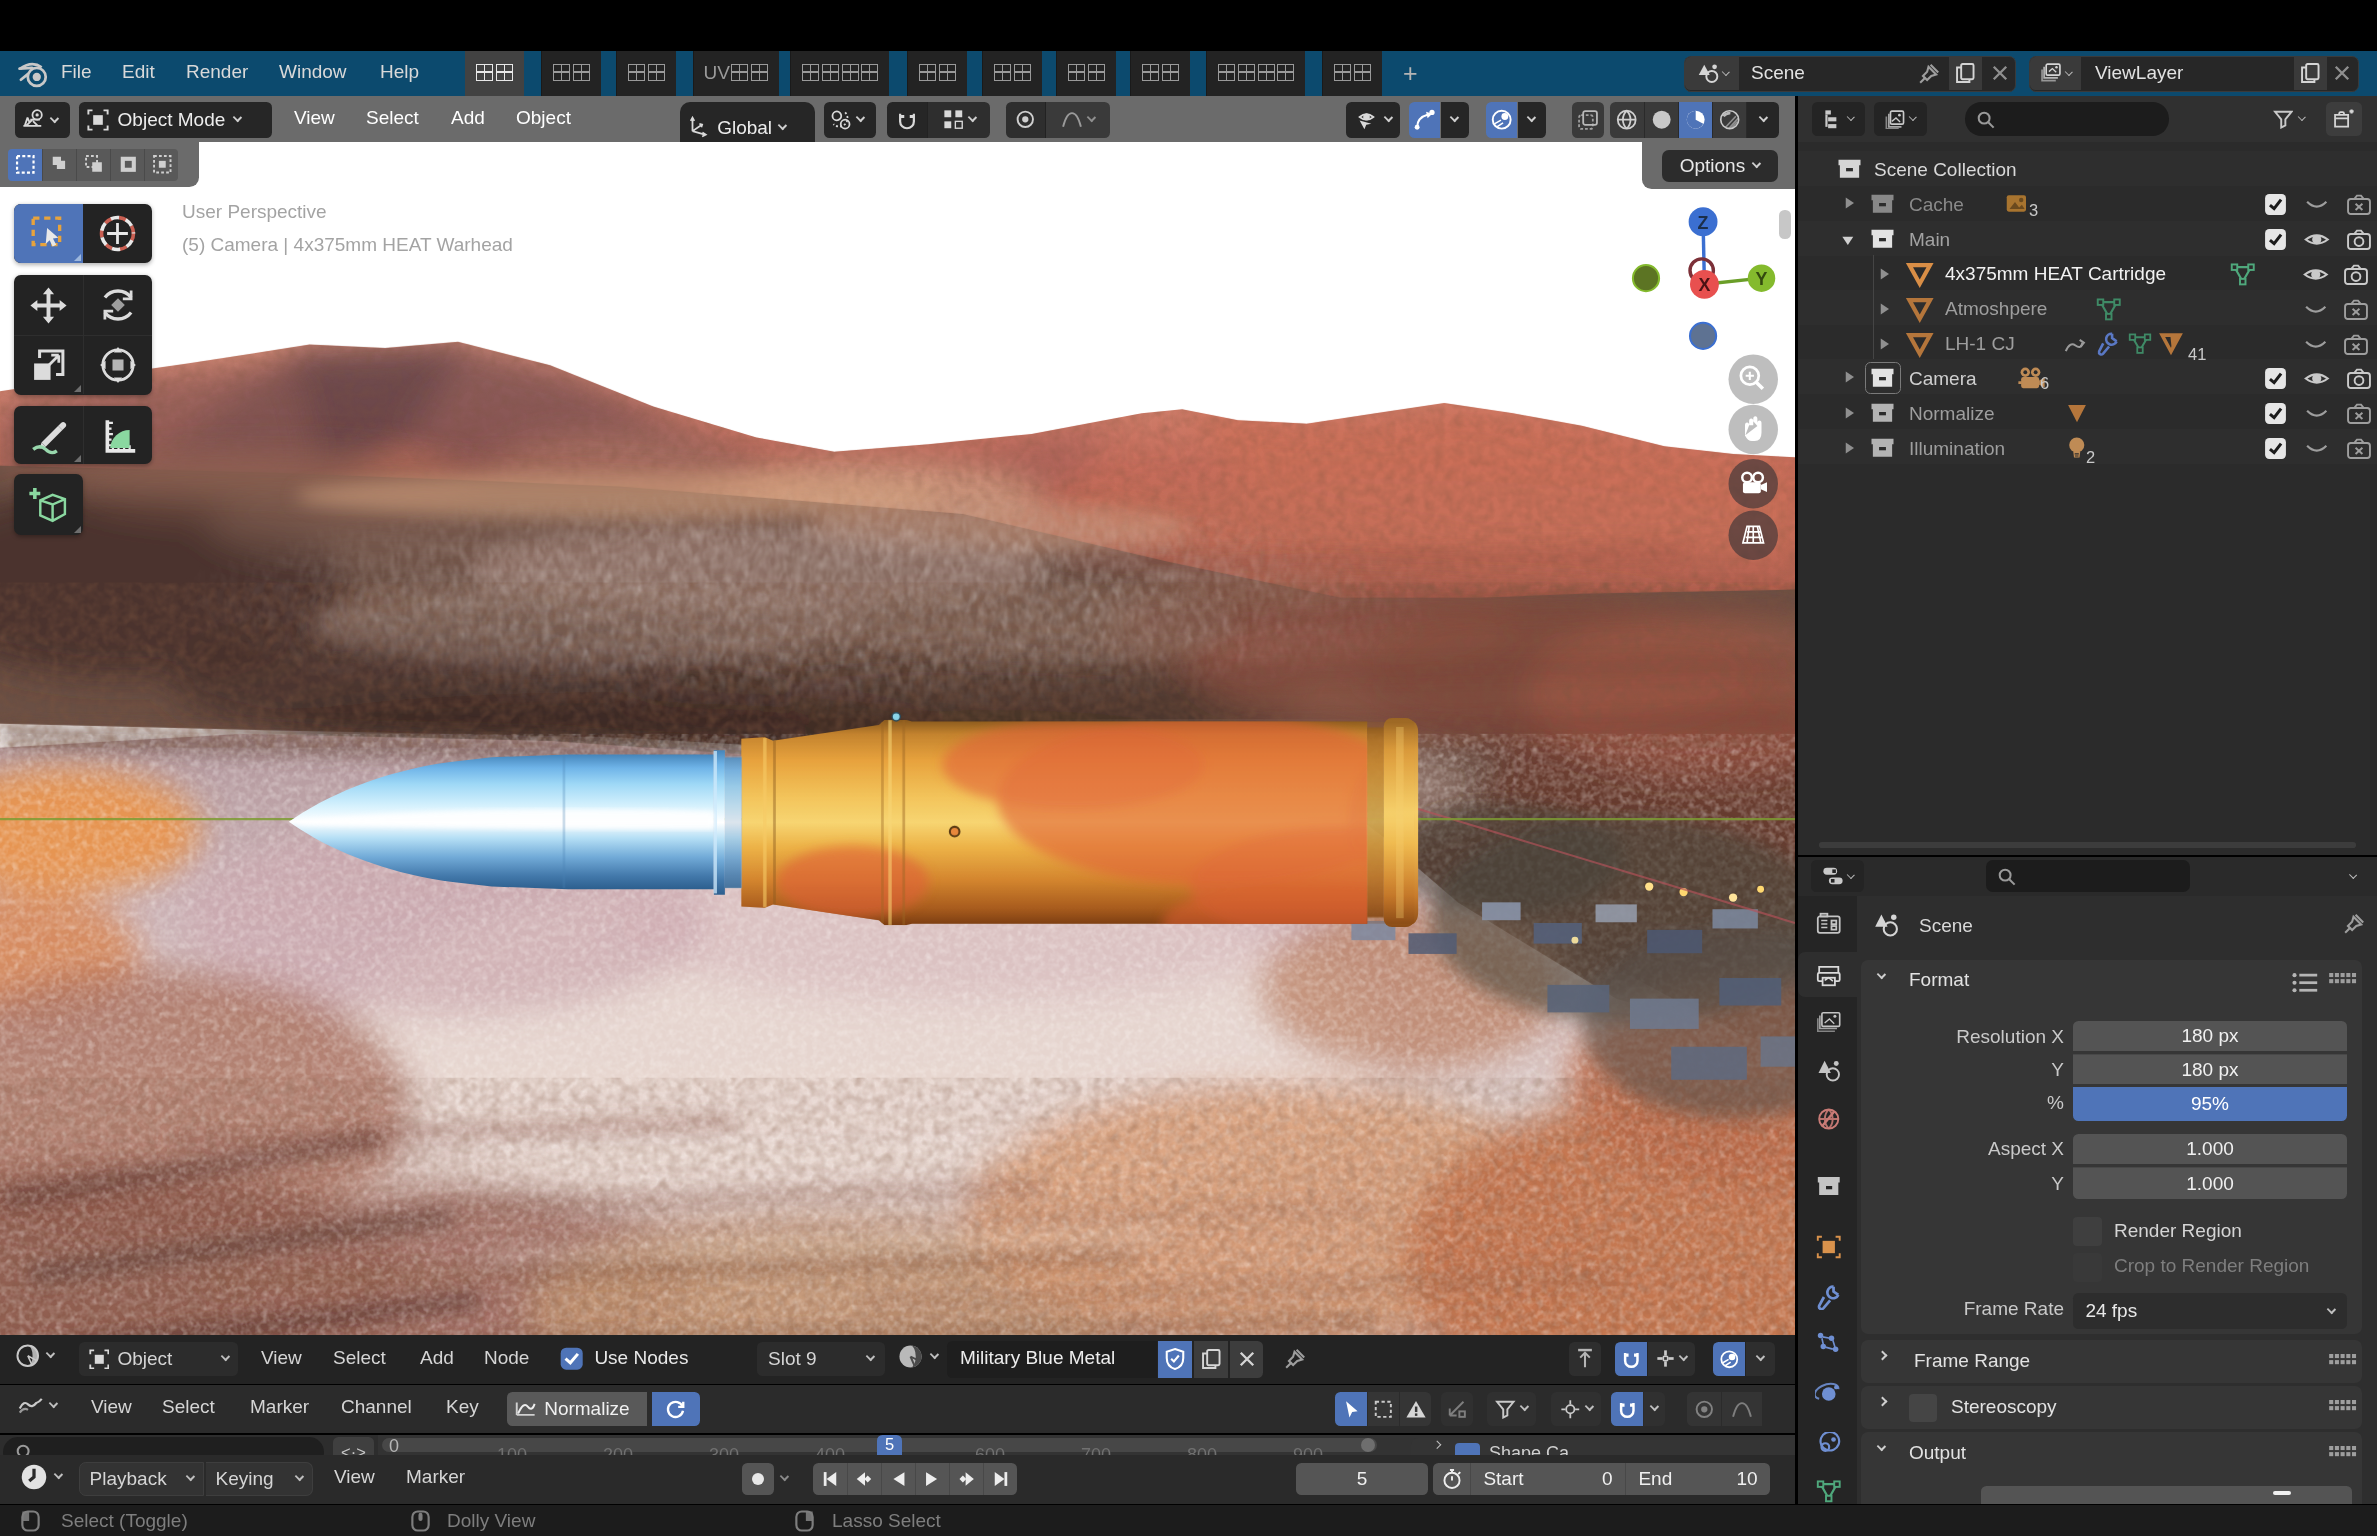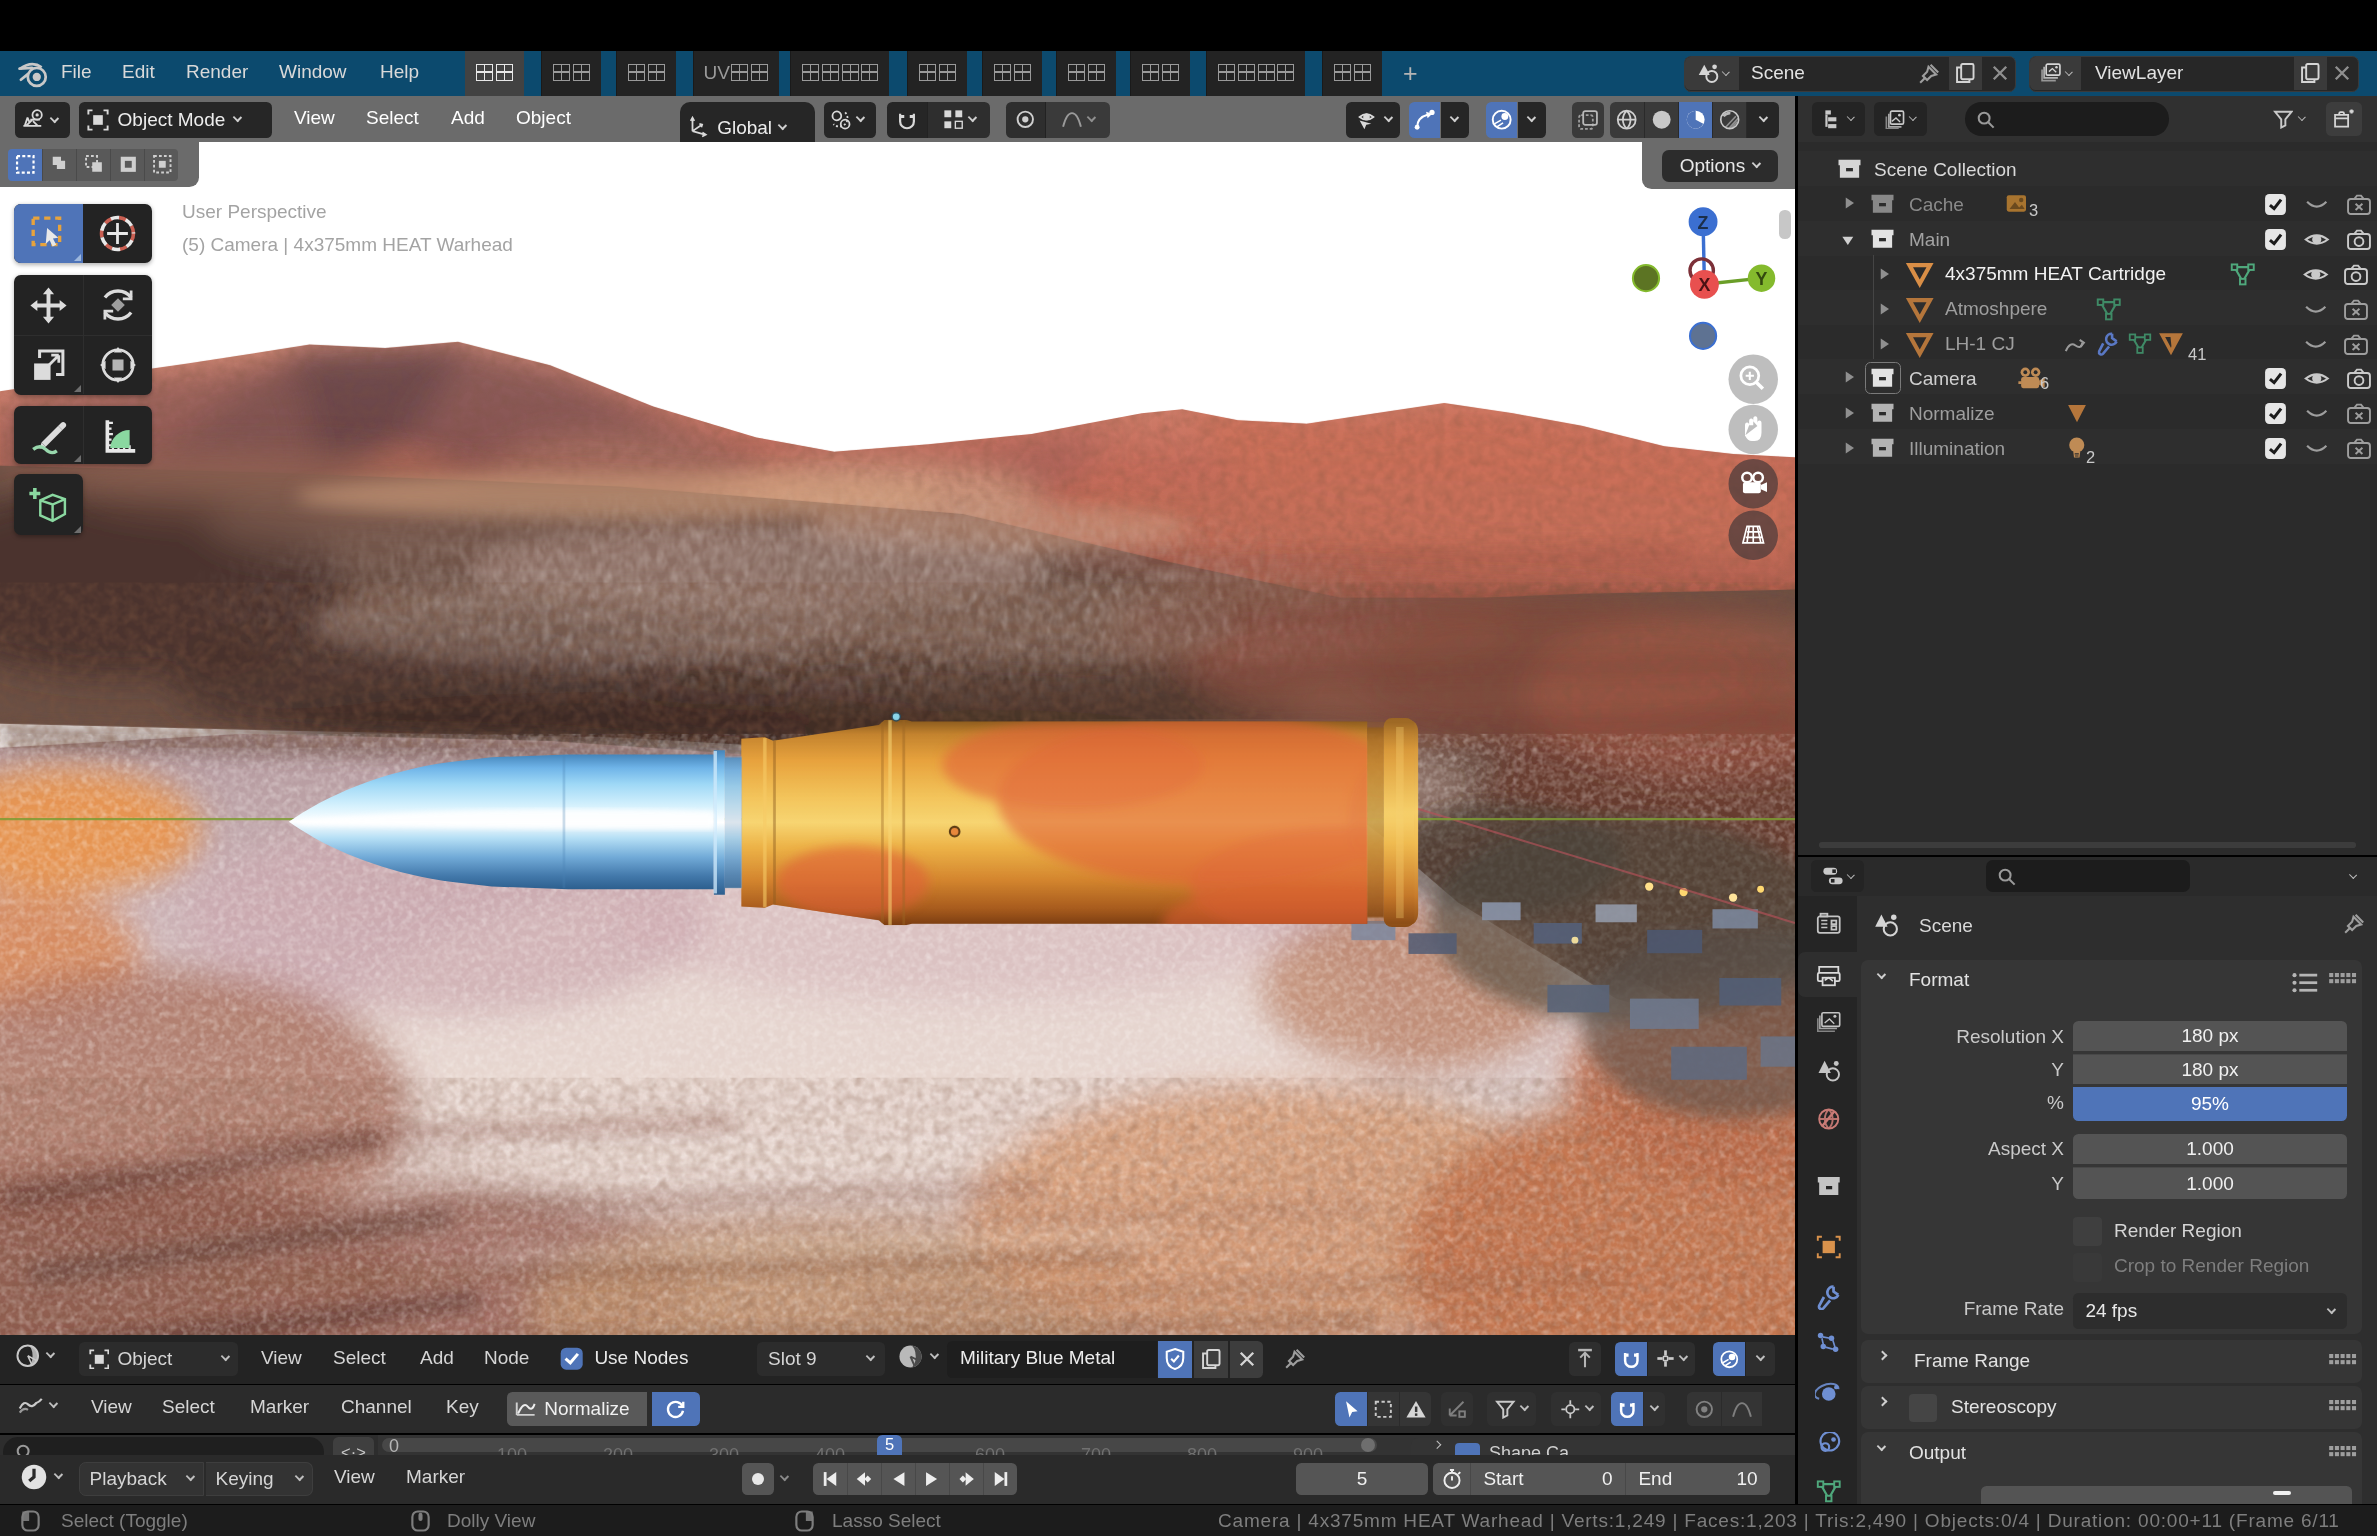--- a/index.html
+++ b/index.html
@@ -1458,15 +1458,14 @@
   <svg class="abs" style="left:411px;top:4.8px" width="19" height="22" viewBox="0 0 14 16">
       <rect x="1" y="1" width="12" height="14" rx="4" fill="none" stroke="#7e7e7e" stroke-width="1.6"></rect>
       <rect x="5.5" y="2" width="3" height="6" rx="1.5" fill="#7e7e7e"></rect>
     </svg>
   <div class="abs" style="left:447px;top:4.8px">Dolly View</div>
   <svg class="abs" style="left:795px;top:4.8px" width="19" height="22" viewBox="0 0 14 16">
       <rect x="1" y="1" width="12" height="14" rx="4" fill="none" stroke="#7e7e7e" stroke-width="1.6"></rect>
       <path d="M8 1 h5 v7 h-5 z" fill="#7e7e7e" opacity=".9"></path>
     </svg>
   <div class="abs" style="left:832px;top:4.8px">Lasso Select</div>
-  <div class="abs" style="left:1218px;top:4.8px;letter-spacing:0.8px">Camera | 4x375mm HEAT Warhead | Verts:1,249 | Faces:1,203 | Tris:2,490 | Objects:0/4 | Duration: 00:00+11 (Frame 6/11</div>
 </div>
 
 
 </body></html>

